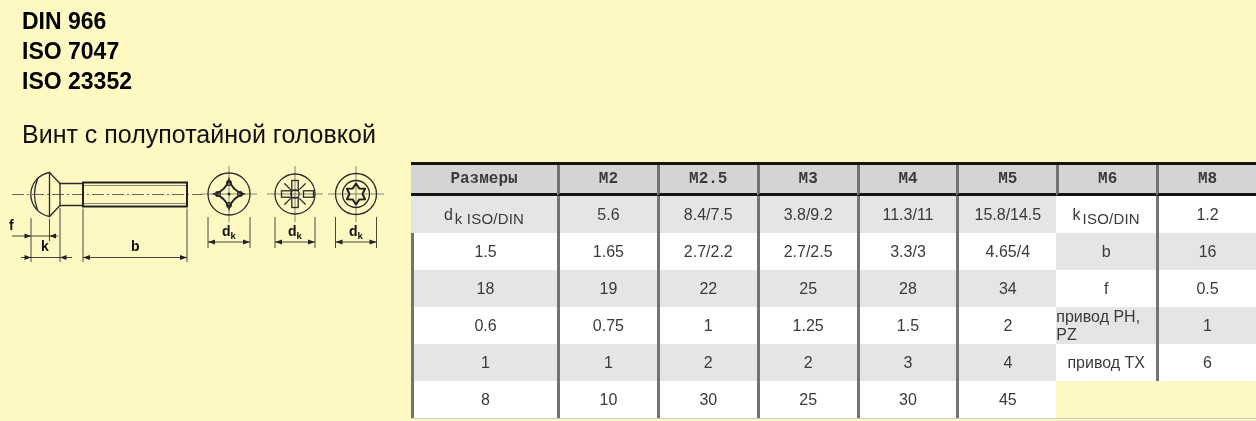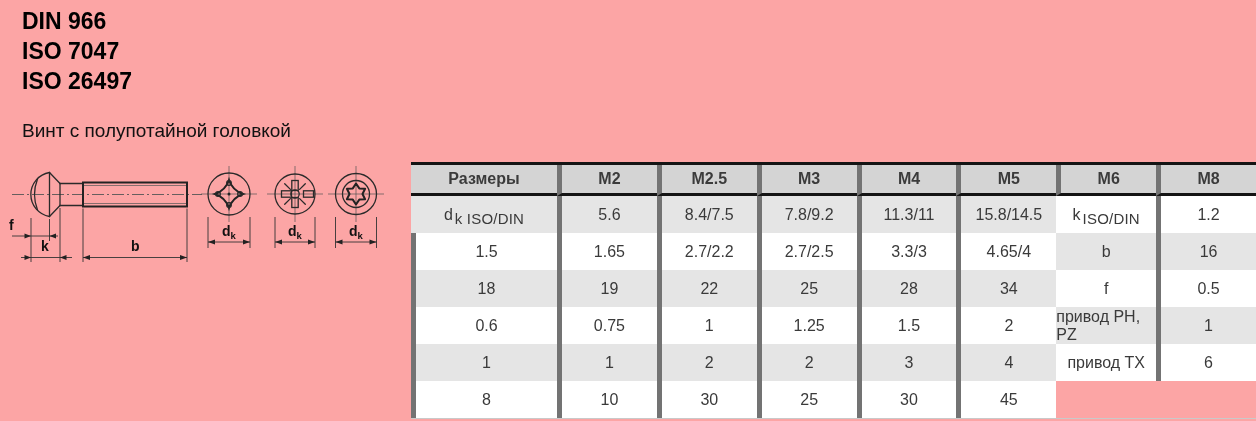--- a/index.html
+++ b/index.html
@@ -1,22 +1,22 @@
 <!DOCTYPE html>
 <html><head>
 <meta charset="utf-8">
 <style>
   html,body{margin:0;padding:0;background:#fff;}
   .page{
-    position:relative;width:1256px;height:421px;background:#fca5a5;
+    position:relative;width:1256px;height:421px;background:#fef9c3;
     font-family:"Liberation Sans",sans-serif;overflow:hidden;color:#333;
   }
   .titles{position:absolute;left:22px;top:6px;font-size:23px;font-weight:bold;
     line-height:30px;color:#000;}
-  .subtitle{position:absolute;left:22px;top:120px;font-size:19px;color:#111;}
+  .subtitle{position:absolute;left:22px;top:120px;font-size:25px;color:#111;}
 
   
   .drawing{position:absolute;left:0;top:158px;}
   .drawing .outline{stroke:#2a2a2a;stroke-width:1.3;fill:none;stroke-linecap:round;}
   .drawing .thick{stroke:#222;stroke-width:2;fill:none;}
   .drawing .thin{stroke:#555;stroke-width:0.7;fill:none;}
   .drawing .cl{stroke:#555;stroke-width:0.9;stroke-dasharray:12 3 2 3;fill:none;}
   .drawing .dim{stroke:#333;stroke-width:0.9;fill:none;}
   .drawing .arr{fill:#222;stroke:none;}
   .drawing .dimlbl{font:bold 14px "Liberation Sans",sans-serif;fill:#111;}
@@ -26,38 +26,39 @@
   .spec-table{
     position:absolute;left:411px;top:162px;width:845px;
     display:grid;grid-template-columns:146px repeat(7,1fr);
     border-top:3px solid #141414;border-bottom:1px solid #c9c9c9;
     font-size:16px;
   }
   .spec-table .th{
     height:28px;display:flex;align-items:center;justify-content:center;
     background:#d4d4d4;font-weight:bold;color:#3b3b3b;
     border-bottom:3px solid #141414;
+    font-family:Liberation Mono, monospace;
   }
   .spec-table .td{
     height:37px;display:flex;align-items:center;justify-content:center;
     background:#ffffff;color:#3a3a3a;
   }
   .spec-table .shade{background:#e5e5e5;}
-  .spec-table .bl{border-left:5px solid #737373;}
+  .spec-table .bl{border-left:3px solid #737373;}
   .spec-table .lab .subsc{font-size:15px;position:relative;top:4px;margin-left:2px;letter-spacing:.2px;}
 </style>
 </head>
 <body>
 
 <div class="page">
 
   <div class="titles">
     <div>DIN 966</div>
     <div>ISO 7047</div>
-    <div>ISO 26497</div>
+    <div>ISO 23352</div>
   </div>
 
   <div class="subtitle">Винт с полупотайной головкой</div>
 
   <svg class="drawing" width="410" height="165" viewBox="0 0 410 165">
 
     <g>
       <line class="cl" x1="12" y1="36.5" x2="202" y2="36.5"></line>
 
       <path class="outline" d="M49.5 14.5 A22.3 22.3 0 0 0 49.5 58.5"></path>
@@ -160,21 +161,21 @@
       <div class="th bl">M4</div>
       <div class="th bl">M5</div>
       <div class="th bl">M6</div>
       <div class="th bl">M8</div>
       <div class="td lab shade">
         <span>d</span>
         <span class="subsc">k ISO/DIN</span>
       </div>
       <div class="td bl shade">5.6</div>
       <div class="td bl shade">8.4/7.5</div>
-      <div class="td bl shade">7.8/9.2</div>
+      <div class="td bl shade">3.8/9.2</div>
       <div class="td bl shade">11.3/11</div>
       <div class="td bl shade">15.8/14.5</div>
       <div class="td lab">
         <span>k</span>
         <span class="subsc">ISO/DIN</span>
       </div>
       <div class="td bl">1.2</div>
       <div class="td bl">1.5</div>
       <div class="td bl">1.65</div>
       <div class="td bl">2.7/2.2</div>

